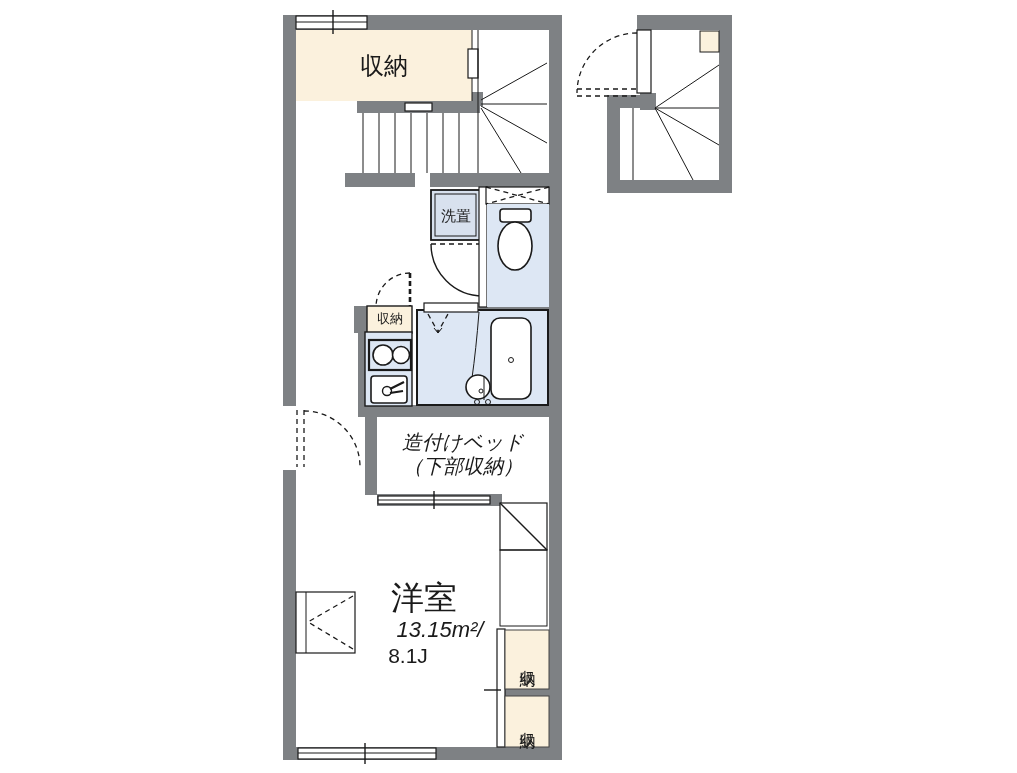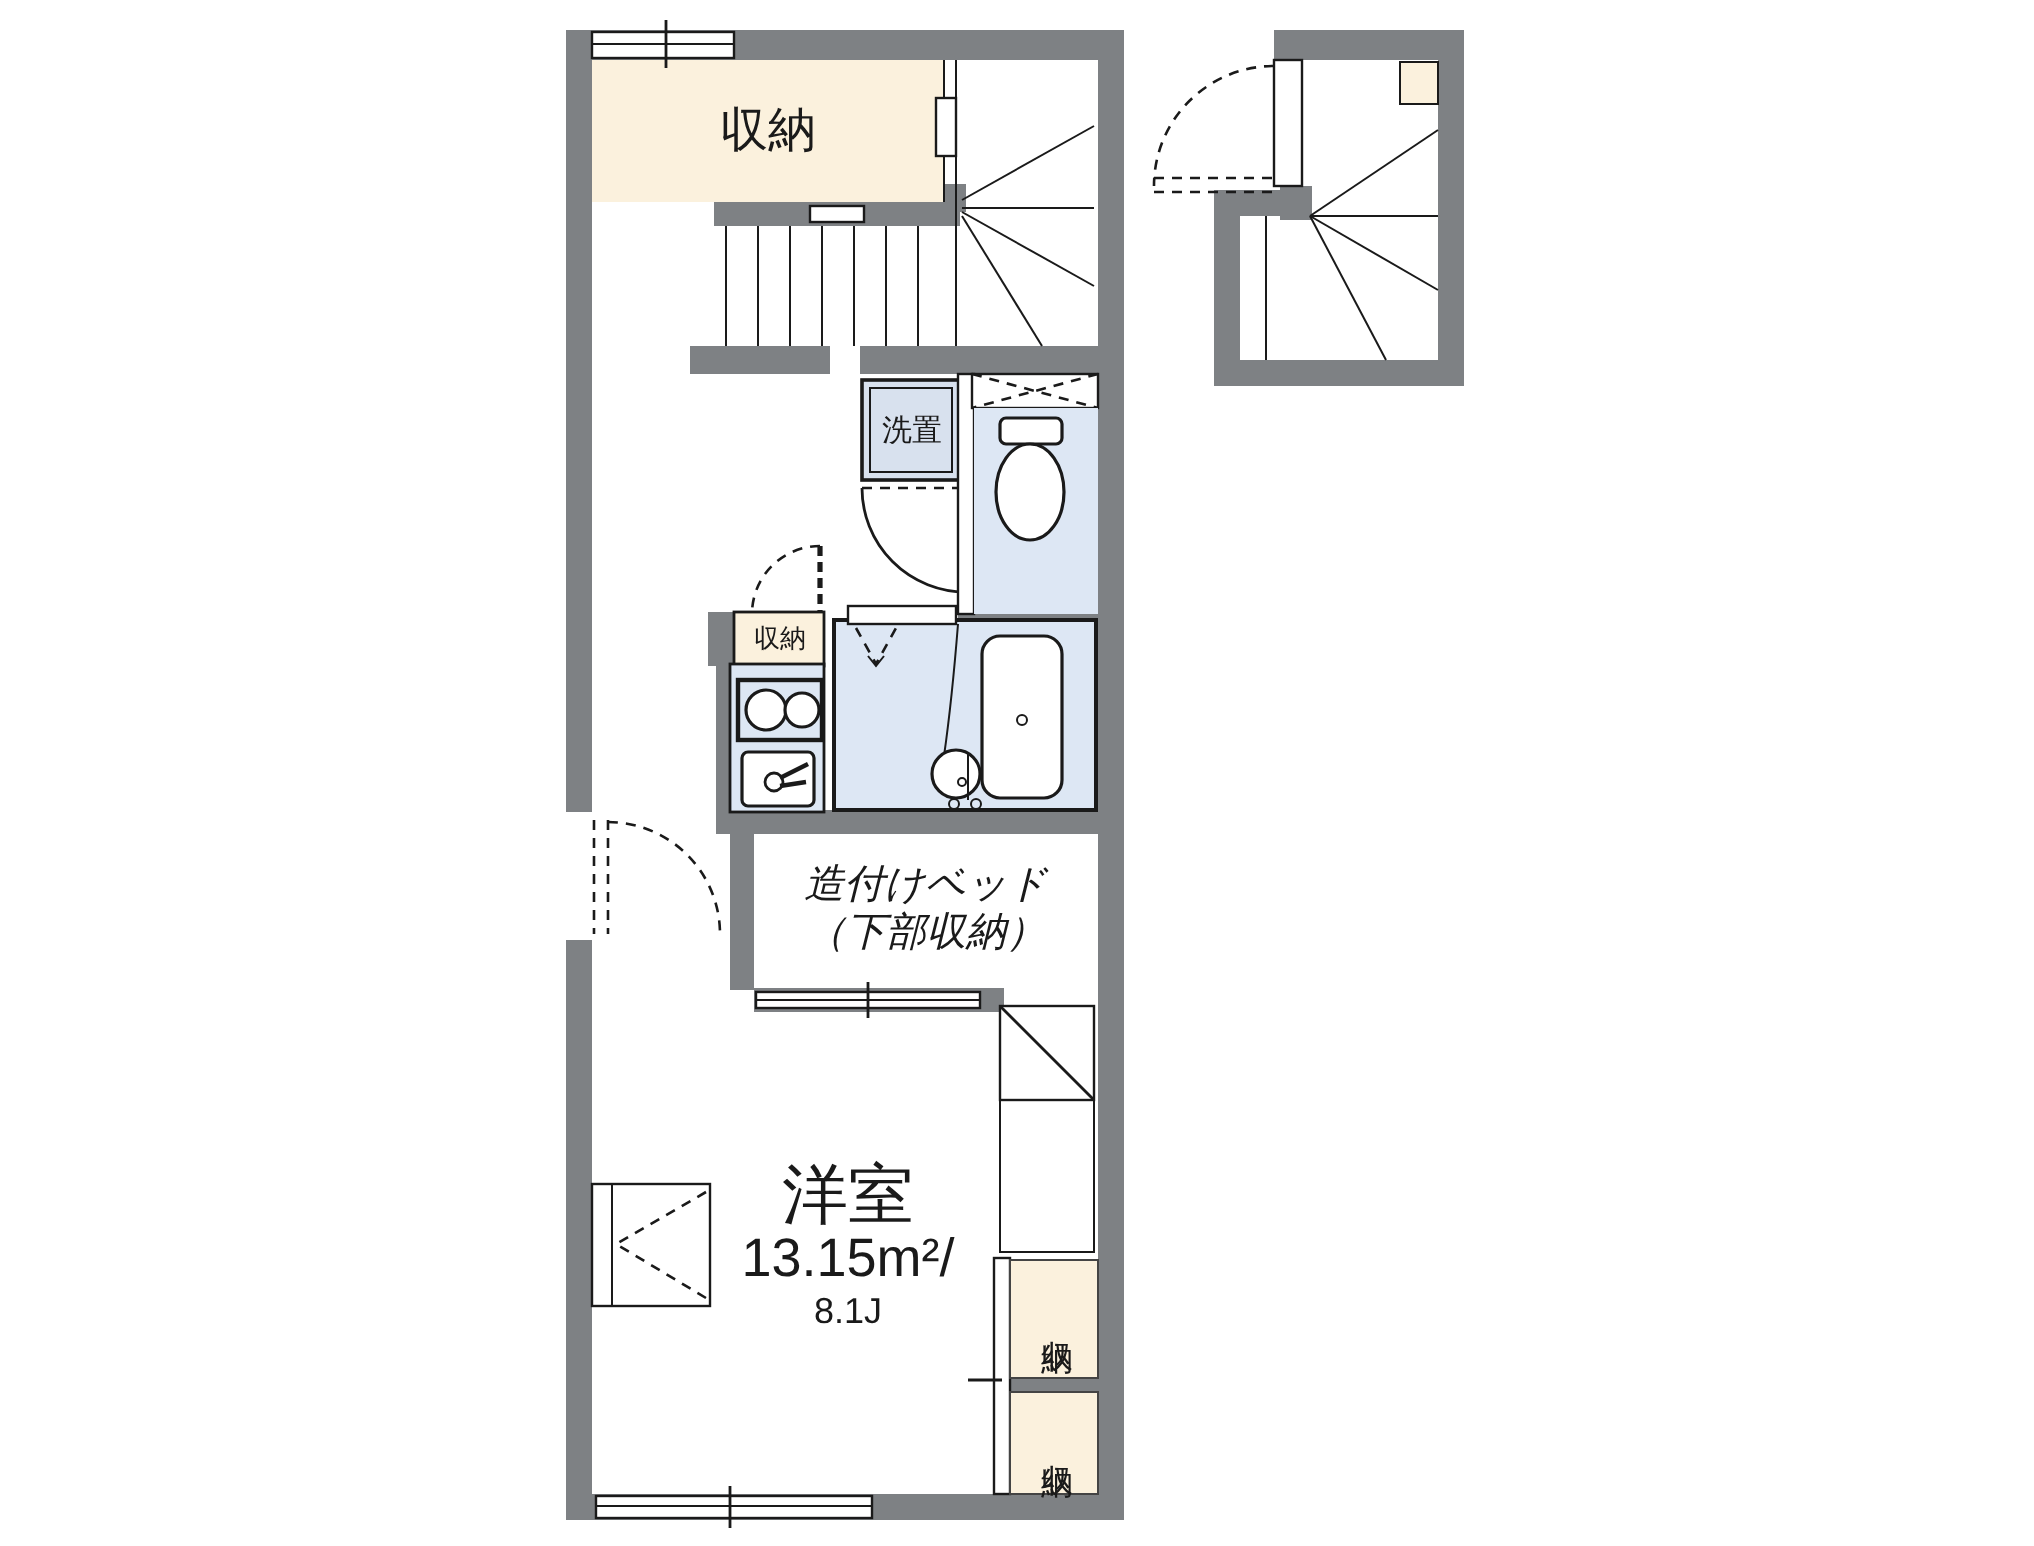--- a/index.html
+++ b/index.html
@@ -212,18 +212,18 @@
   <div class="label" style="left:456px;top:216px;font-size:15px;">洗置</div>
 
   <div class="label" style="left:390px;top:319px;font-size:13px;">収納</div>
 
   <div class="label center" style="left:463px;top:455px;font-size:20px;font-style:italic;">
     <div>造付けベッド</div>
     <div>（下部収納）</div>
   </div>
 
   <div class="label" style="left:424px;top:598px;font-size:33px;text-align:center;">洋室</div>
-  <div class="label" style="left:424px;top:630px;font-size:27px;">13.15m²/</div>
-  <div class="label" style="left:424px;top:656px;font-size:18px;">8.1J</div>
+  <div class="label" style="left:440px;top:630px;font-size:22px;font-style:italic;">13.15m²/</div>
+  <div class="label" style="left:408px;top:656px;font-size:21px;">8.1J</div>
 
   <div class="label vtext" style="left:527px;top:659px;font-size:16px;">収納</div>
   <div class="label vtext" style="left:527px;top:721px;font-size:16px;">収納</div>
 </div>
 
 </body></html>

